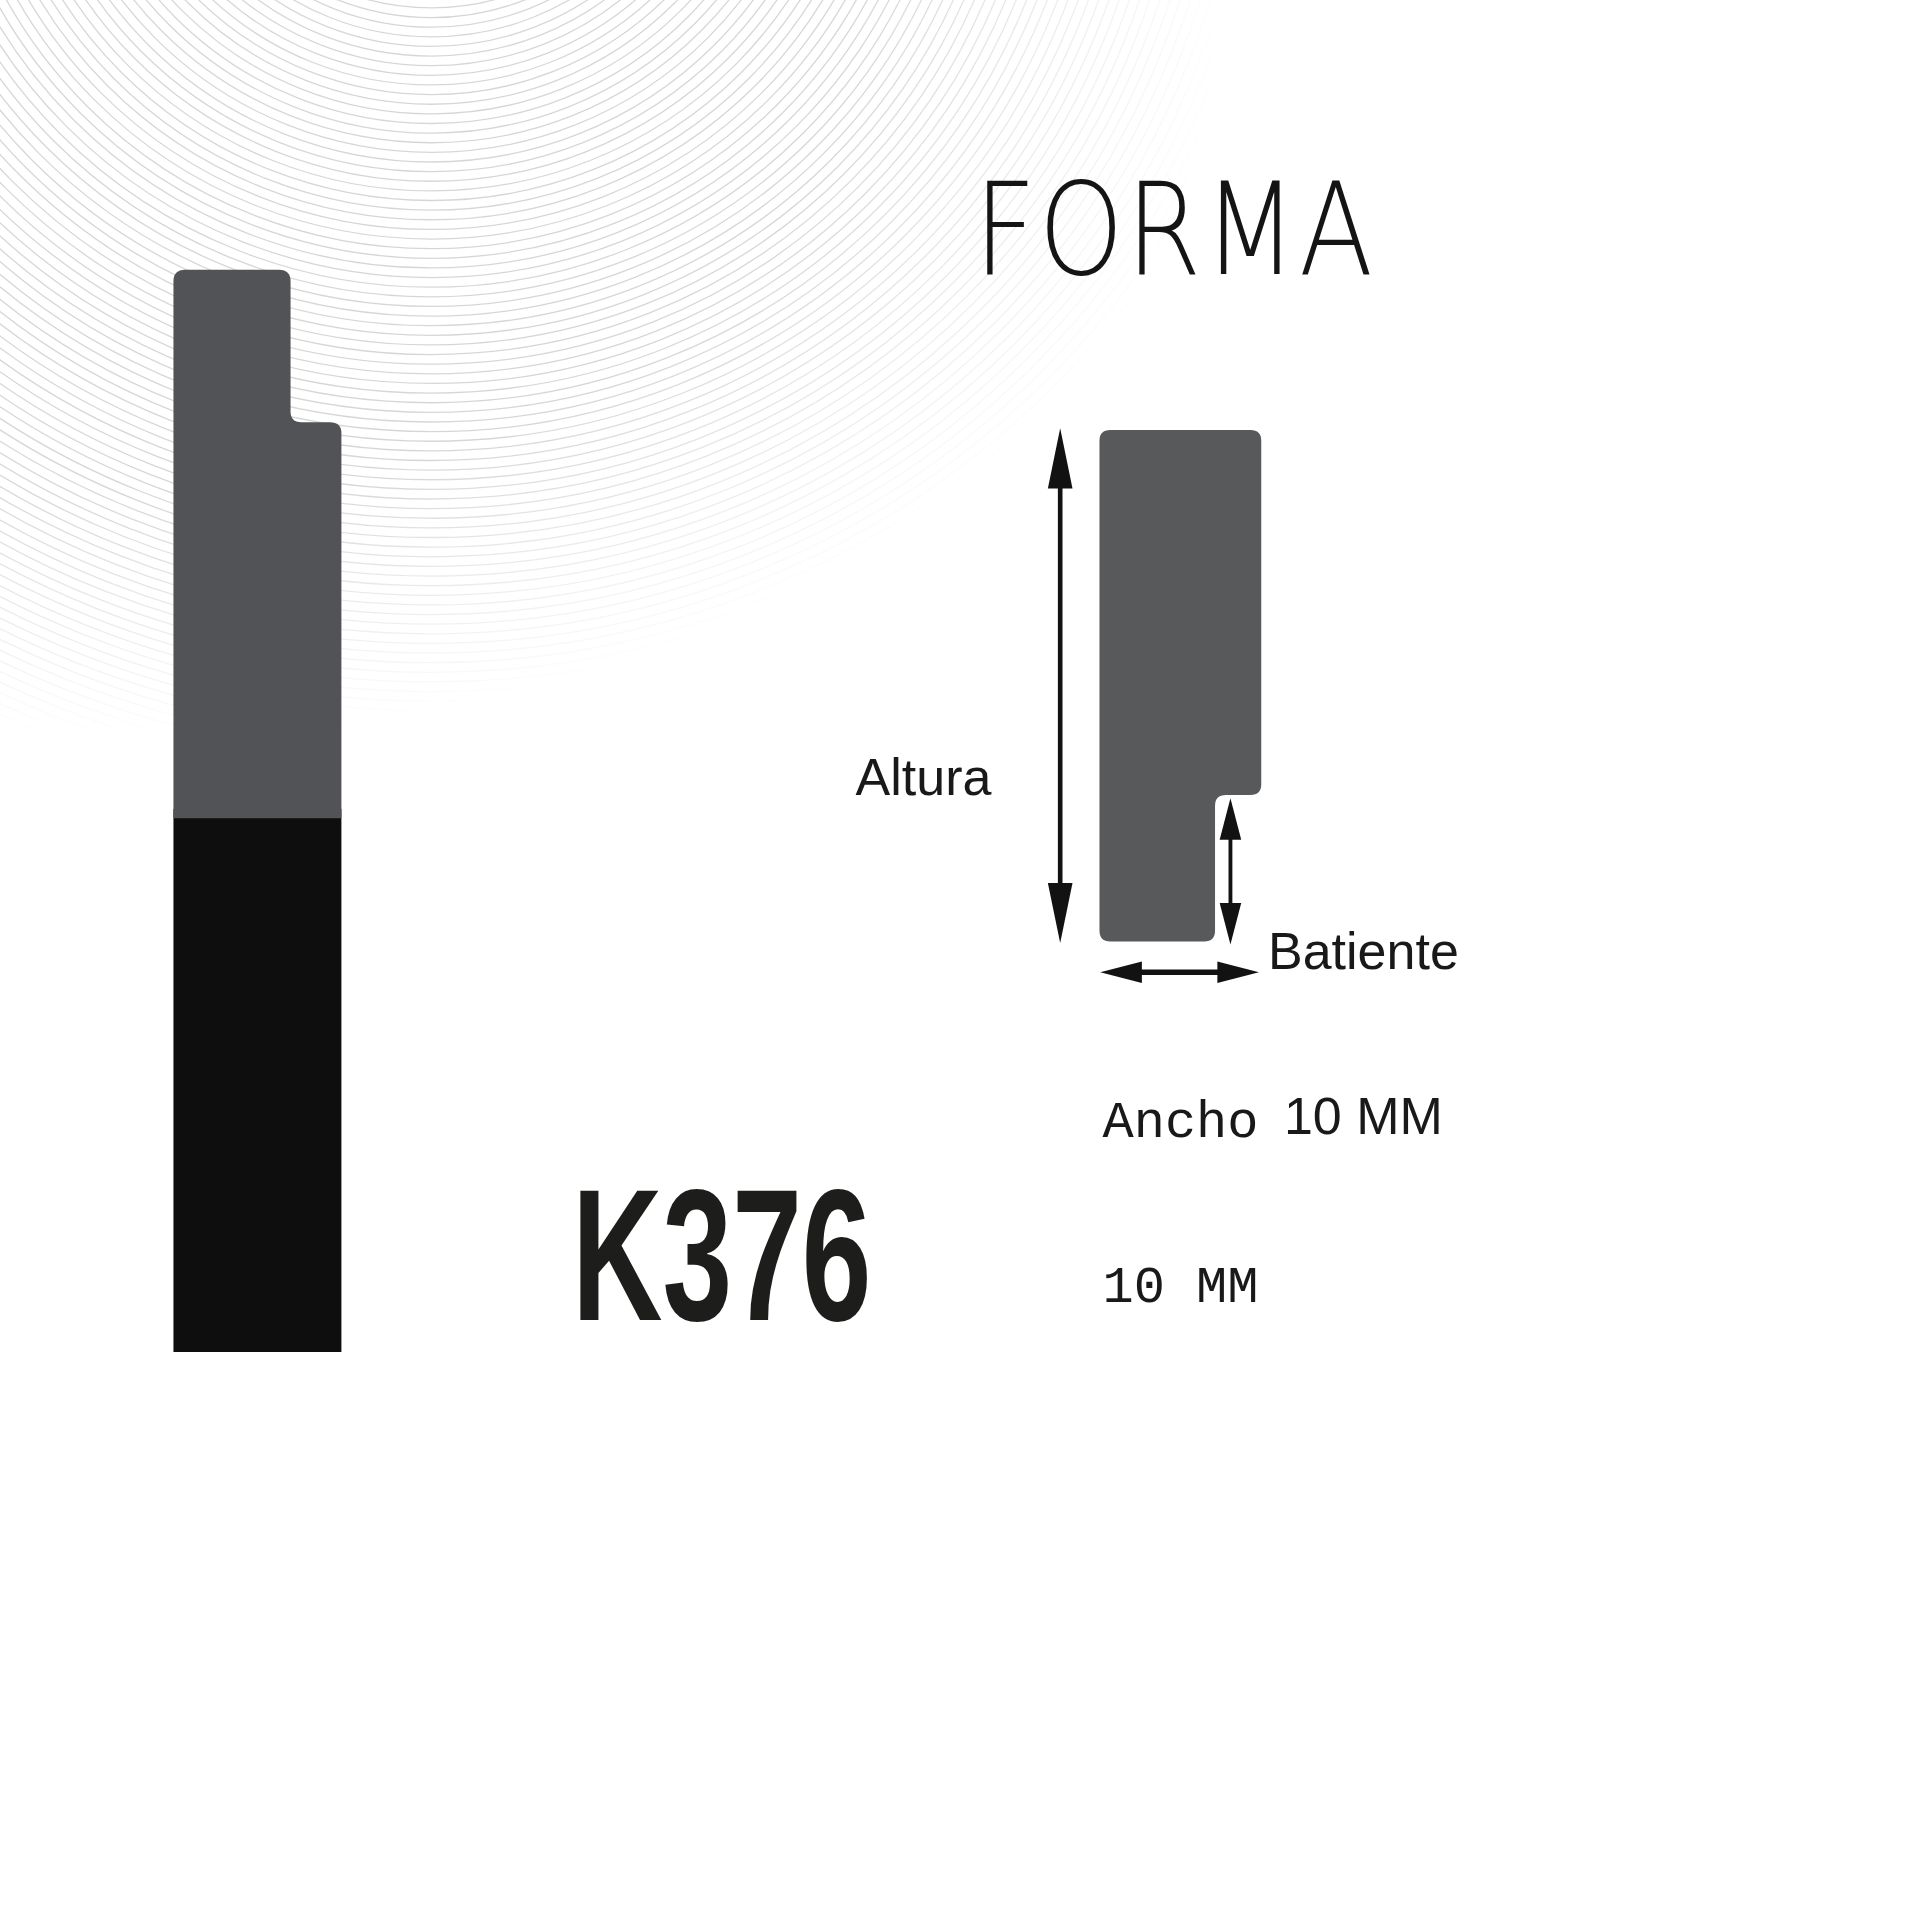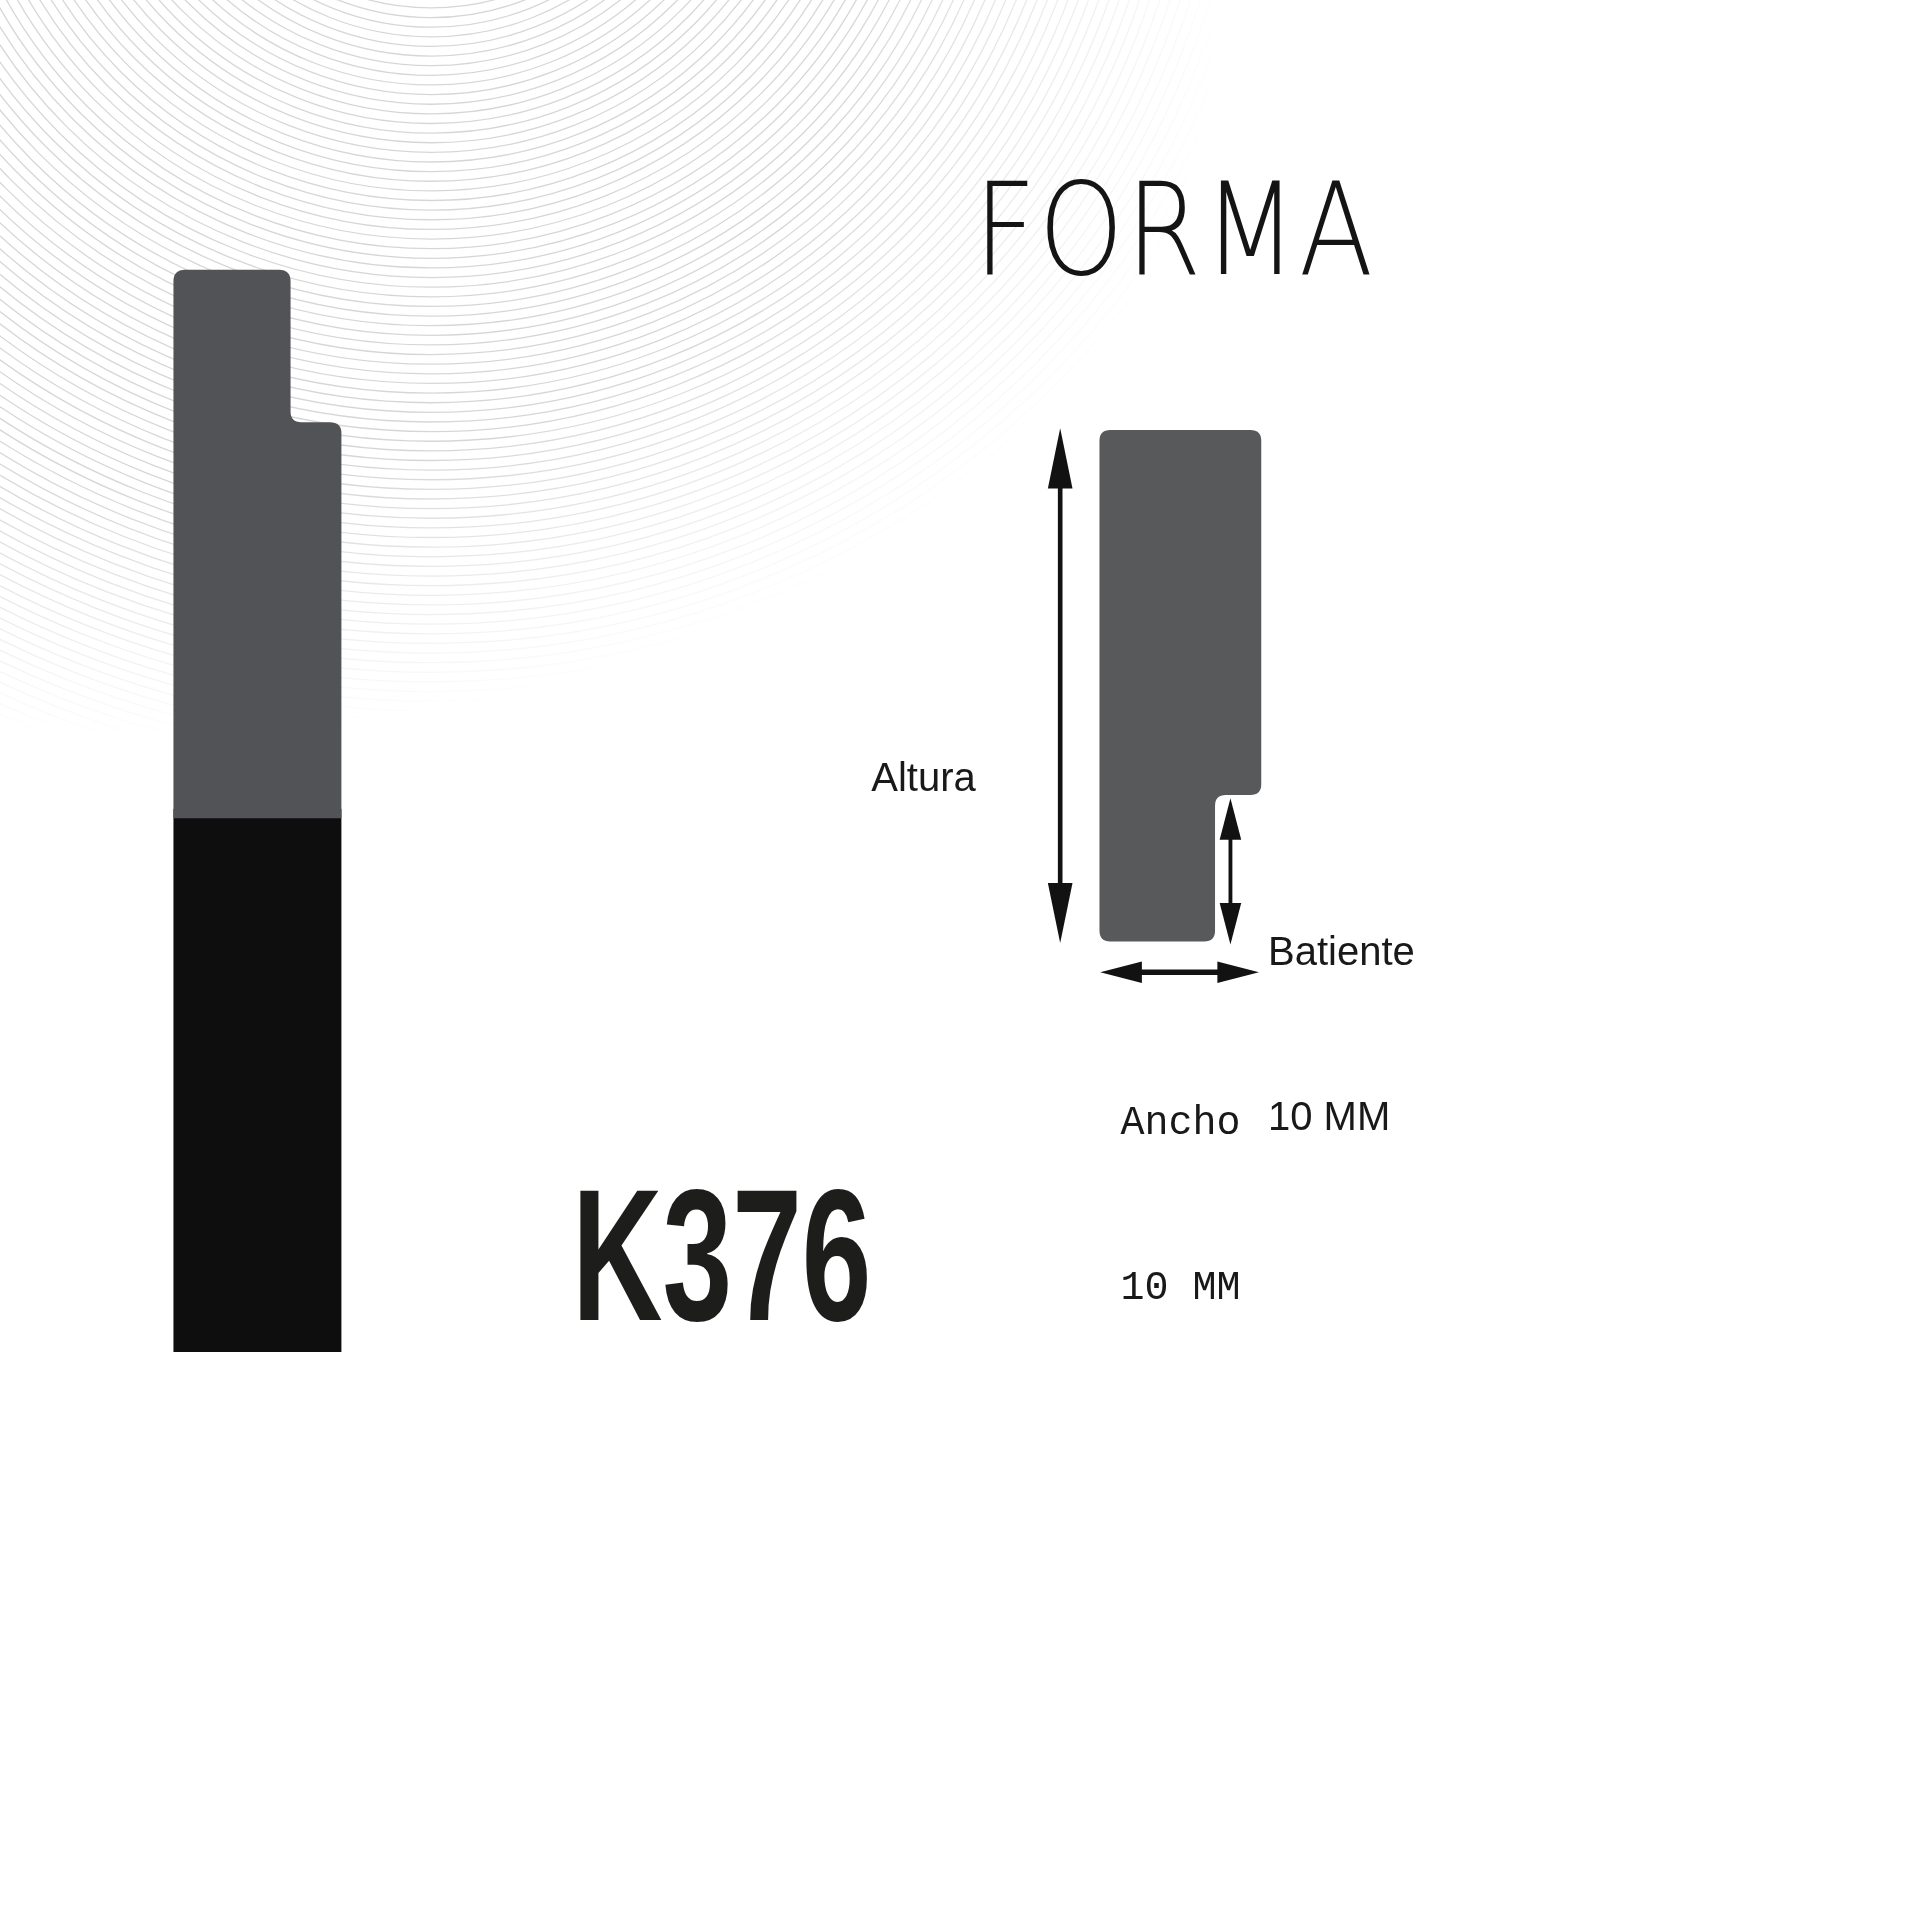--- a/index.html
+++ b/index.html
@@ -24,23 +24,23 @@
   .brand{
     left:974px;top:165px;font-size:129px;line-height:129px;font-weight:200;
     letter-spacing:.02em;color:#141414;transform:scaleX(.84);transform-origin:left top;
     font-family:"DejaVu Sans","Liberation Sans",sans-serif;
   }
   .model{
     left:572px;top:1162px;font-size:187px;line-height:187px;font-weight:bold;
     color:#1d1d1b;transform:scaleX(.67);transform-origin:left top;
     font-family:"Liberation Sans","DejaVu Sans",sans-serif;
   }
-  .dim{font-size:40px;line-height:55px;color:#191919;}
+  .dim{font-size:52px;line-height:55px;color:#191919;}
   .dim.altura{left:785px;top:640px;width:277px;text-align:center;}
-  .dim.batiente{left:1268px;top:814px;text-align:left;}
+  .dim.batiente{left:1268px;top:814px;text-align:center;}
   .dim.ancho{left:1042px;top:986px;width:277px;text-align:center;font-family:Liberation Mono, monospace;}
 </style>
 </head>
 <body>
 
 <div id="canvas">
 
   <svg id="waves-tl" width="1479" height="817" viewBox="0 0 1920 1060">
       <circle cx="560" cy="-310" r="320" fill="none" stroke="rgba(0,0,0,0.16)" stroke-width="1.7"></circle>
       <circle cx="560" cy="-310" r="332.5" fill="none" stroke="rgba(0,0,0,0.16)" stroke-width="1.7"></circle>

